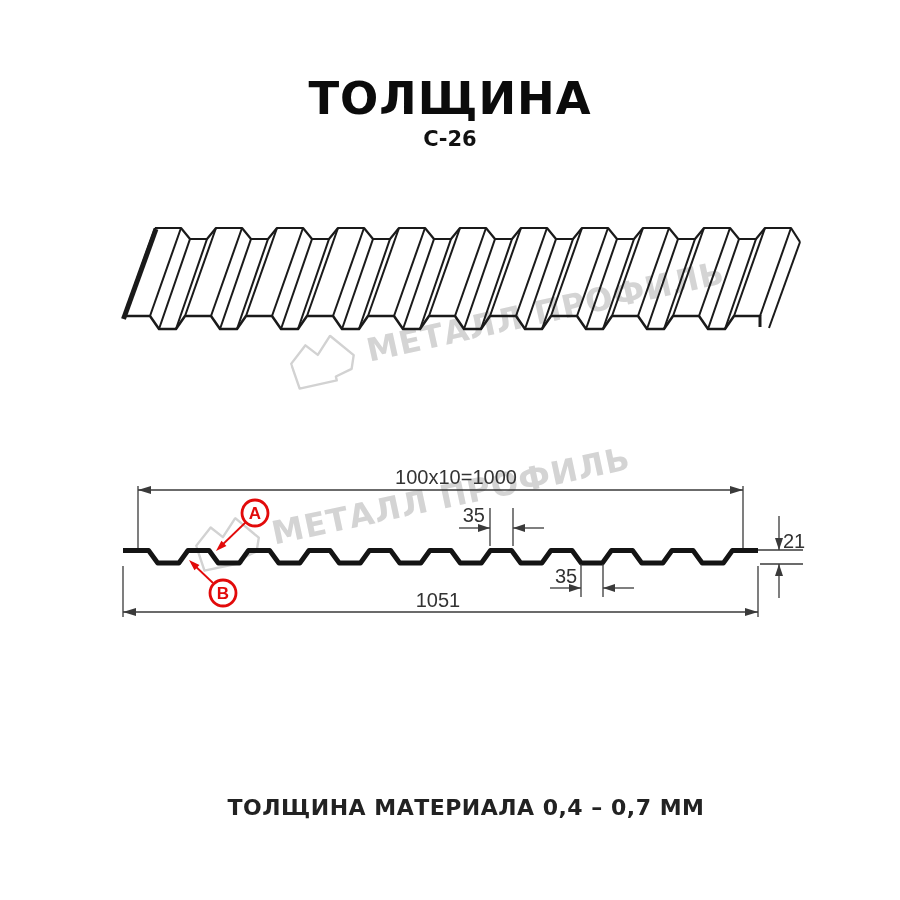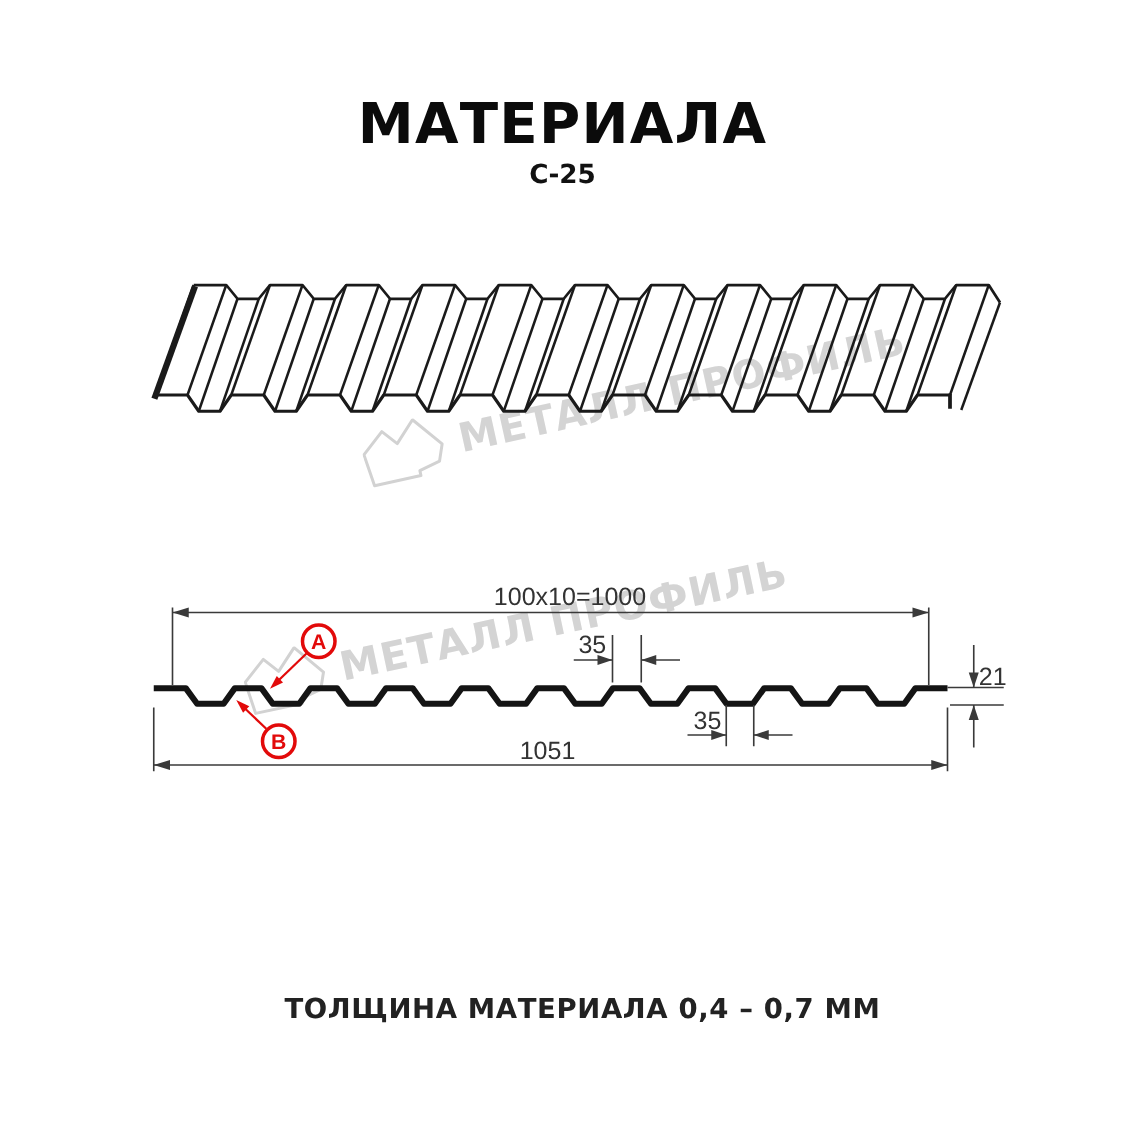--- a/index.html
+++ b/index.html
@@ -23,22 +23,22 @@
   .wm-logo{flex:0 0 auto;}
   svg#art{position:absolute;left:0;top:0;}
   text.dimtext{font-family:"Liberation Sans",sans-serif;font-size:20px;fill:#333;}
   text.redtext{font-family:"Liberation Sans",sans-serif;font-size:17px;font-weight:bold;}
 </style>
 </head>
 <body>
 
 <div id="stage">
 
-  <div class="title">МАТЕРИАЛА</div>
-  <div class="subtitle">С-25</div>
+  <div class="title">ТОЛЩИНА</div>
+  <div class="subtitle">С-26</div>
 
   <div class="watermark" id="wm1">
     <svg class="wm-logo" width="66" height="48" viewBox="0 0 66 48">
       <polygon points="1,20 19,5 29,17 45,1 64,25 59,38 42,42 42,46 4,46" fill="none" stroke="#d2d2d2" stroke-width="2.4" stroke-linejoin="round"></polygon>
     </svg>
     <span>МЕТАЛЛ ПРОФИЛЬ</span>
   </div>
 
   <div class="watermark" id="wm2">
     <svg class="wm-logo" width="66" height="48" viewBox="0 0 66 48">

